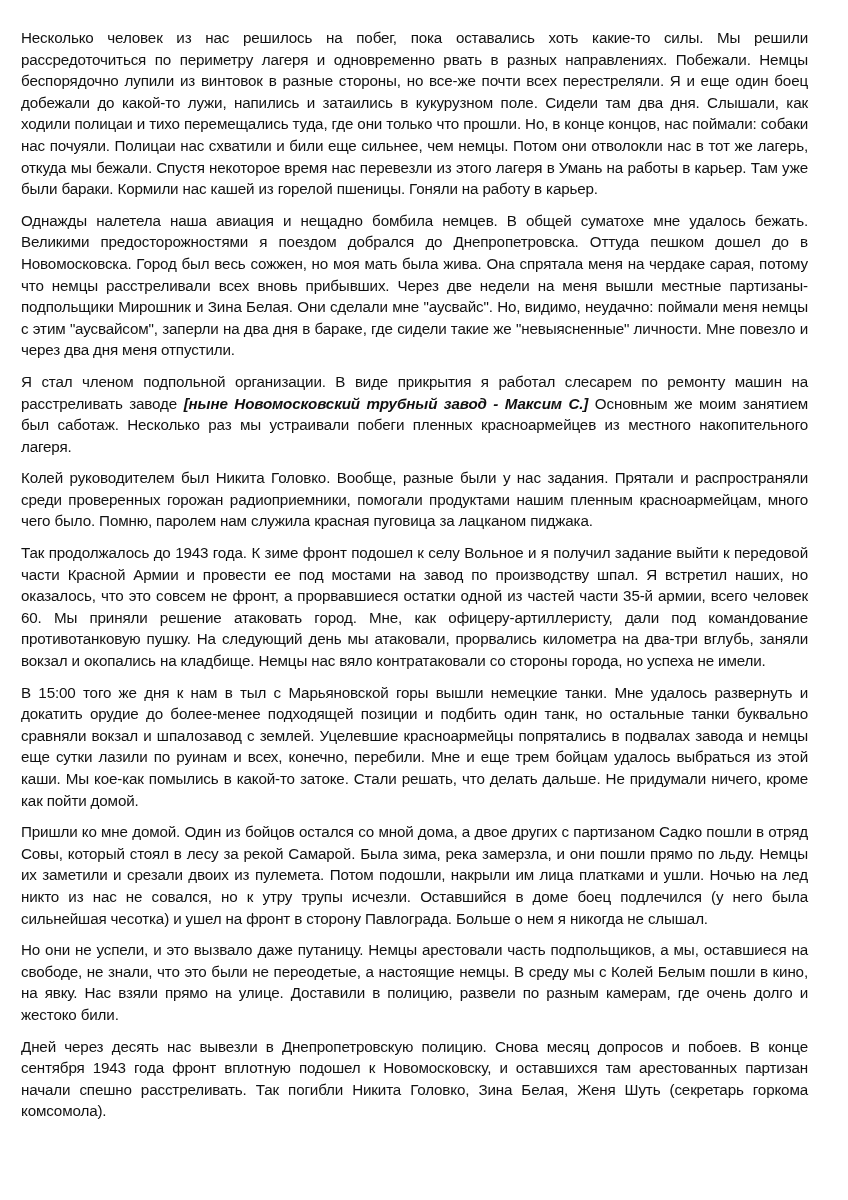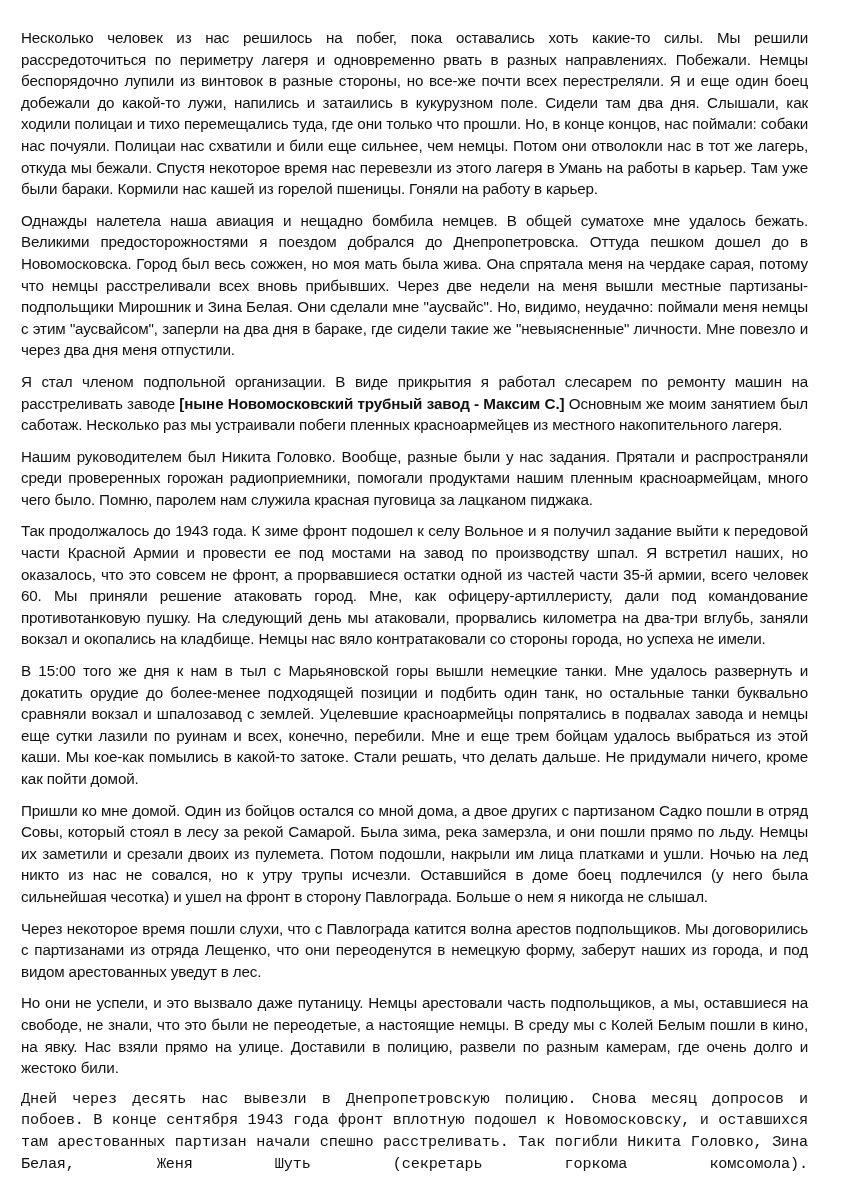--- a/index.html
+++ b/index.html
@@ -10,31 +10,30 @@
     top: 27px;
     width: 787px;
     font-family: "Liberation Sans", sans-serif;
     font-size: 15.2px;
     line-height: 21.6px;
     color: #111111;
     text-align: justify;
     letter-spacing: -0.15px;
   }
   .para { margin: 0 0 10px 0; }
-  .para:last-child { text-align-last: justify; font-family: Liberation Mono, monospace; }
-  .bold { font-weight: bold; }
+  .para:last-child { text-align-last: justify; }
+  .bold { font-weight: bold; font-style: italic; }
 </style>
 </head>
 <body>
 
 <div class="page">
   <p class="para">Несколько человек из нас решилось на побег, пока оставались хоть какие-то силы. Мы решили рассредоточиться по периметру лагеря и одновременно рвать в разных направлениях. Побежали. Немцы беспорядочно лупили из винтовок в разные стороны, но все-же почти всех перестреляли. Я и еще один боец добежали до какой-то лужи, напились и затаились в кукурузном поле. Сидели там два дня. Слышали, как ходили полицаи и тихо перемещались туда, где они только что прошли. Но, в конце концов, нас поймали: собаки нас почуяли. Полицаи нас схватили и били еще сильнее, чем немцы. Потом они отволокли нас в тот же лагерь, откуда мы бежали. Спустя некоторое время нас перевезли из этого лагеря в Умань на работы в карьер. Там уже были бараки. Кормили нас кашей из горелой пшеницы. Гоняли на работу в карьер.</p>
   <p class="para">Однажды налетела наша авиация и нещадно бомбила немцев. В общей суматохе мне удалось бежать. Великими предосторожностями я поездом добрался до Днепропетровска. Оттуда пешком дошел до в Новомосковска. Город был весь сожжен, но моя мать была жива. Она спрятала меня на чердаке сарая, потому что немцы расстреливали всех вновь прибывших. Через две недели на меня вышли местные партизаны-подпольщики Мирошник и Зина Белая. Они сделали мне "аусвайс". Но, видимо, неудачно: поймали меня немцы с этим "аусвайсом", заперли на два дня в бараке, где сидели такие же "невыясненные" личности. Мне повезло и через два дня меня отпустили.</p>
   <p class="para"><span>Я стал членом подпольной организации. В виде прикрытия я работал слесарем по ремонту машин на расстреливать заводе </span><span class="bold">[ныне Новомосковский трубный завод - Максим С.]</span><span> Основным же моим занятием был саботаж. Несколько раз мы устраивали побеги пленных красноармейцев из местного накопительного лагеря.</span></p>
-  <p class="para">Нашим руководителем был Никита Головко. Вообще, разные были у нас задания. Прятали и распространяли среди проверенных горожан радиоприемники, помогали продуктами нашим пленным красноармейцам, много чего было. Помню, паролем нам служила красная пуговица за лацканом пиджака.</p>
+  <p class="para">Колей руководителем был Никита Головко. Вообще, разные были у нас задания. Прятали и распространяли среди проверенных горожан радиоприемники, помогали продуктами нашим пленным красноармейцам, много чего было. Помню, паролем нам служила красная пуговица за лацканом пиджака.</p>
   <p class="para">Так продолжалось до 1943 года. К зиме фронт подошел к селу Вольное и я получил задание выйти к передовой части Красной Армии и провести ее под мостами на завод по производству шпал. Я встретил наших, но оказалось, что это совсем не фронт, а прорвавшиеся остатки одной из частей части 35-й армии, всего человек 60. Мы приняли решение атаковать город. Мне, как офицеру-артиллеристу, дали под командование противотанковую пушку. На следующий день мы атаковали, прорвались километра на два-три вглубь, заняли вокзал и окопались на кладбище. Немцы нас вяло контратаковали со стороны города, но успеха не имели.</p>
   <p class="para">В 15:00 того же дня к нам в тыл с Марьяновской горы вышли немецкие танки. Мне удалось развернуть и докатить орудие до более-менее подходящей позиции и подбить один танк, но остальные танки буквально сравняли вокзал и шпалозавод с землей. Уцелевшие красноармейцы попрятались в подвалах завода и немцы еще сутки лазили по руинам и всех, конечно, перебили. Мне и еще трем бойцам удалось выбраться из этой каши. Мы кое-как помылись в какой-то затоке. Стали решать, что делать дальше. Не придумали ничего, кроме как пойти домой.</p>
   <p class="para">Пришли ко мне домой. Один из бойцов остался со мной дома, а двое других с партизаном Садко пошли в отряд Совы, который стоял в лесу за рекой Самарой. Была зима, река замерзла, и они пошли прямо по льду. Немцы их заметили и срезали двоих из пулемета. Потом подошли, накрыли им лица платками и ушли. Ночью на лед никто из нас не совался, но к утру трупы исчезли. Оставшийся в доме боец подлечился (у него была сильнейшая чесотка) и ушел на фронт в сторону Павлограда. Больше о нем я никогда не слышал.</p>
-  <p class="para">Через некоторое время пошли слухи, что с Павлограда катится волна арестов подпольщиков. Мы договорились с партизанами из отряда Лещенко, что они переоденутся в немецкую форму, заберут наших из города, и под видом арестованных уведут в лес.</p>
   <p class="para">Но они не успели, и это вызвало даже путаницу. Немцы арестовали часть подпольщиков, а мы, оставшиеся на свободе, не знали, что это были не переодетые, а настоящие немцы. В среду мы с Колей Белым пошли в кино, на явку. Нас взяли прямо на улице. Доставили в полицию, развели по разным камерам, где очень долго и жестоко били.</p>
   <p class="para">Дней через десять нас вывезли в Днепропетровскую полицию. Снова месяц допросов и побоев. В конце сентября 1943 года фронт вплотную подошел к Новомосковску, и оставшихся там арестованных партизан начали спешно расстреливать. Так погибли Никита Головко, Зина Белая, Женя Шуть (секретарь горкома комсомола).</p>
 
 </div>
 
 </body></html>

